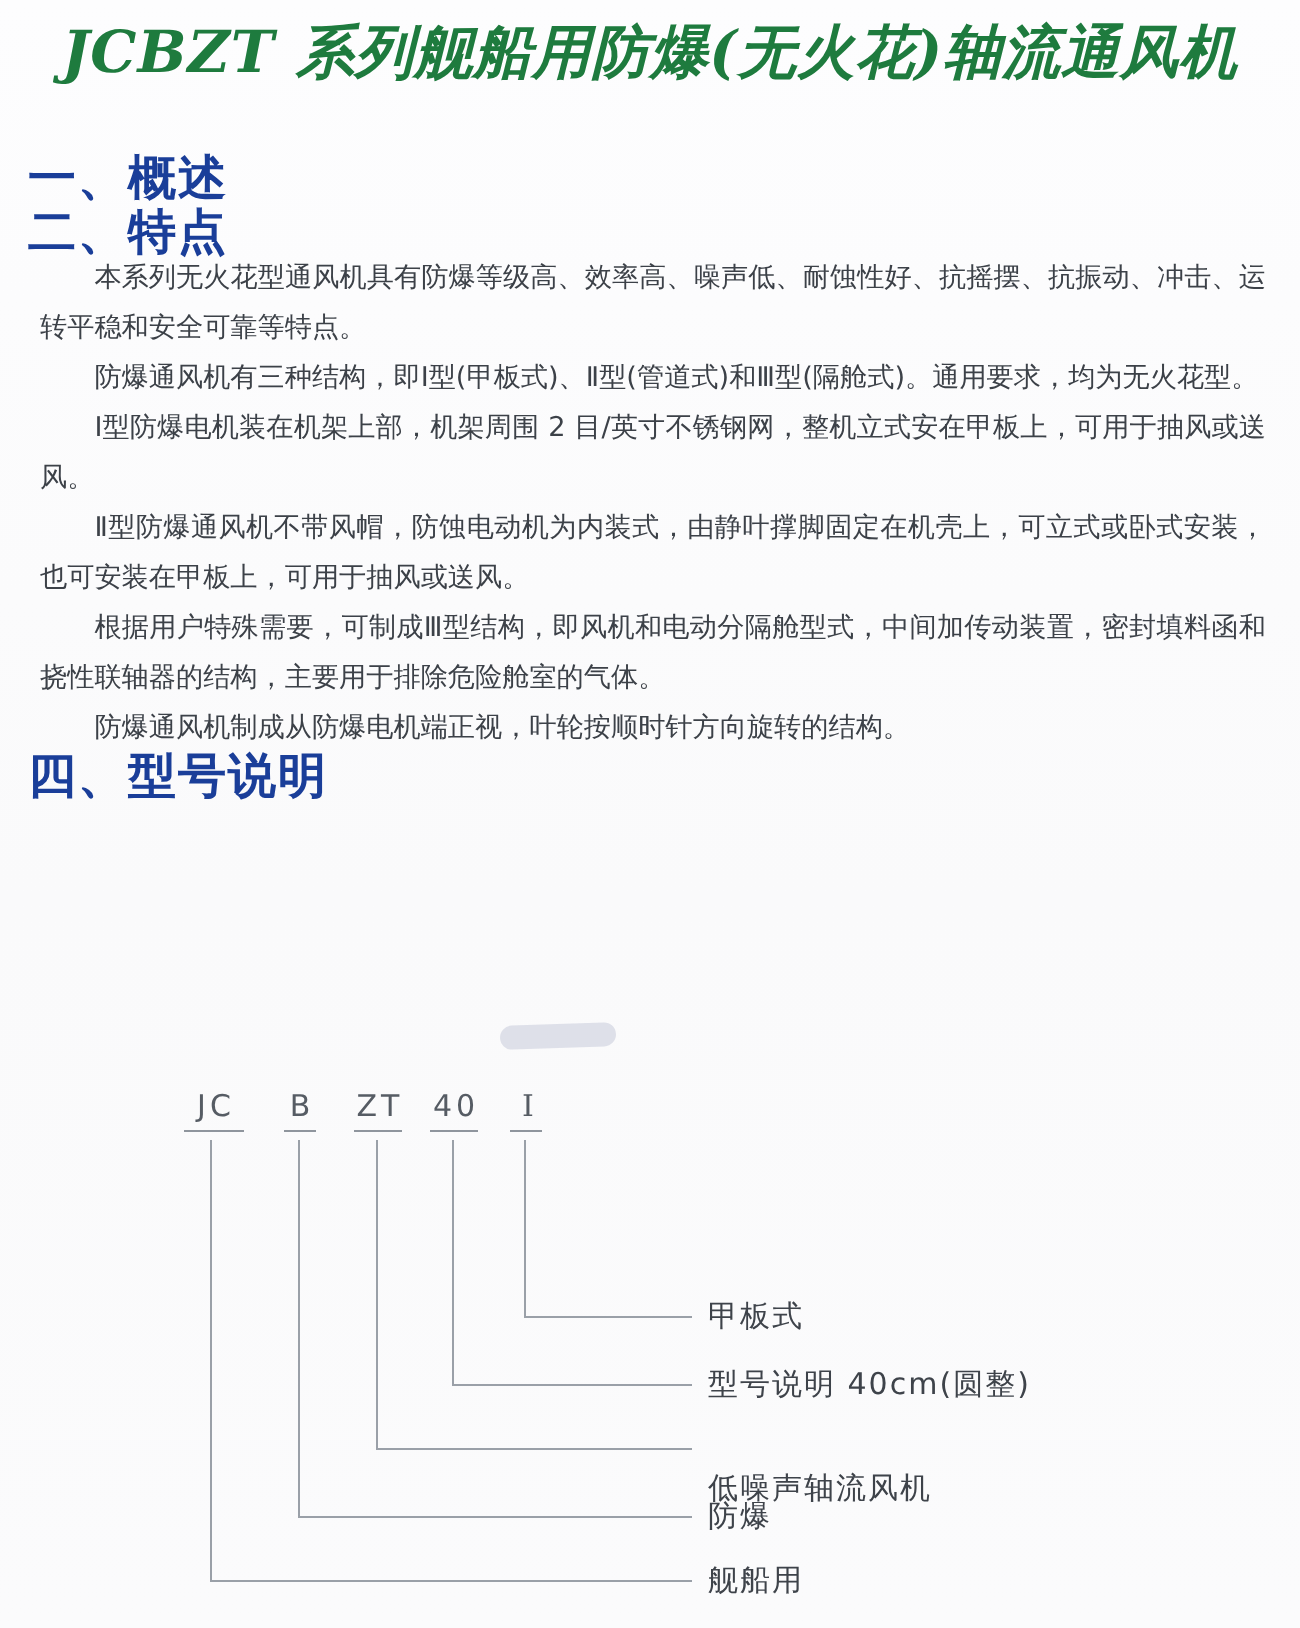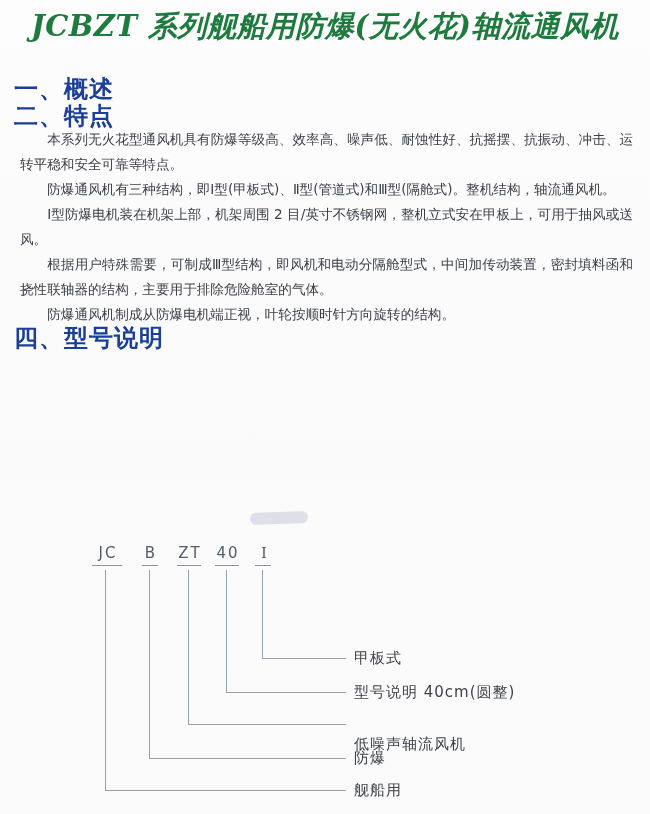--- a/index.html
+++ b/index.html
@@ -100,22 +100,23 @@
   <div class="content">
 
     <h2 class="sec-heading mt-first">一、概述</h2>
 
     <h2 class="sec-heading mt-a">二、特点</h2>
     <div class="para-block">
       <p class="pb-2">本系列无火花型通风机具有防爆等级高、效率高、噪声低、耐蚀性好、抗摇摆、抗振动、冲击、运转平稳和安全可靠等特点。</p>
     </div>
 
     <div class="para-block">
-      <p class="pb-3">防爆通风机有三种结构，即Ⅰ型(甲板式)、Ⅱ型(管道式)和Ⅲ型(隔舱式)。整机结构，轴流通风机。</p>
+      <p class="pb-3">防爆通风机有三种结构，即Ⅰ型(甲板式)、Ⅱ型(管道式)和Ⅲ型(隔舱式)。通用要求，均为无火花型。</p>
       <p>Ⅰ型防爆电机装在机架上部，机架周围 2 目/英寸不锈钢网，整机立式安在甲板上，可用于抽风或送风。</p>
+      <p>Ⅱ型防爆通风机不带风帽，防蚀电动机为内装式，由静叶撑脚固定在机壳上，可立式或卧式安装，也可安装在甲板上，可用于抽风或送风。</p>
       <p>根据用户特殊需要，可制成Ⅲ型结构，即风机和电动分隔舱型式，中间加传动装置，密封填料函和挠性联轴器的结构，主要用于排除危险舱室的气体。</p>
       <p>防爆通风机制成从防爆电机端正视，叶轮按顺时针方向旋转的结构。</p>
     </div>
 
     <h2 class="sec-heading mt-c">四、型号说明</h2>
   </div>
 
   <div class="smudge"></div>
 
   <div class="diagram">

